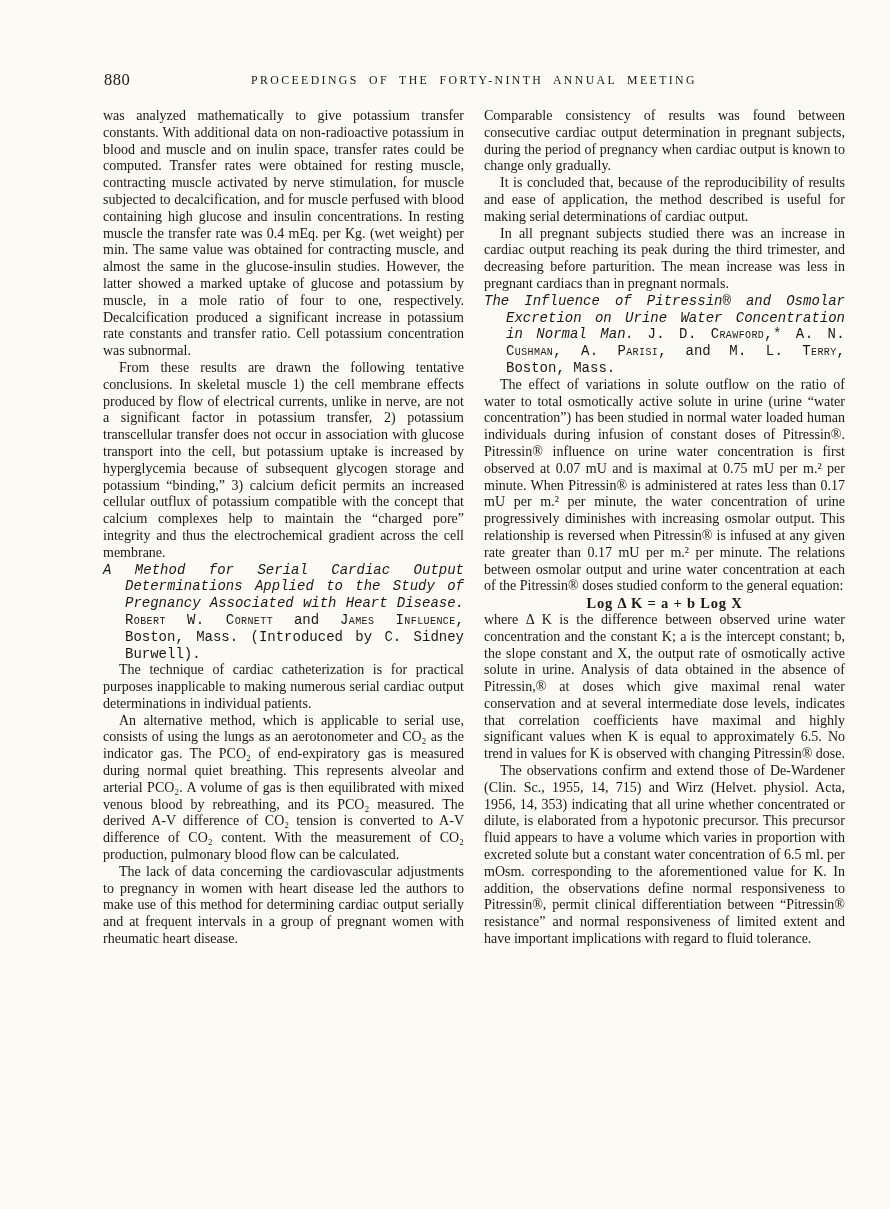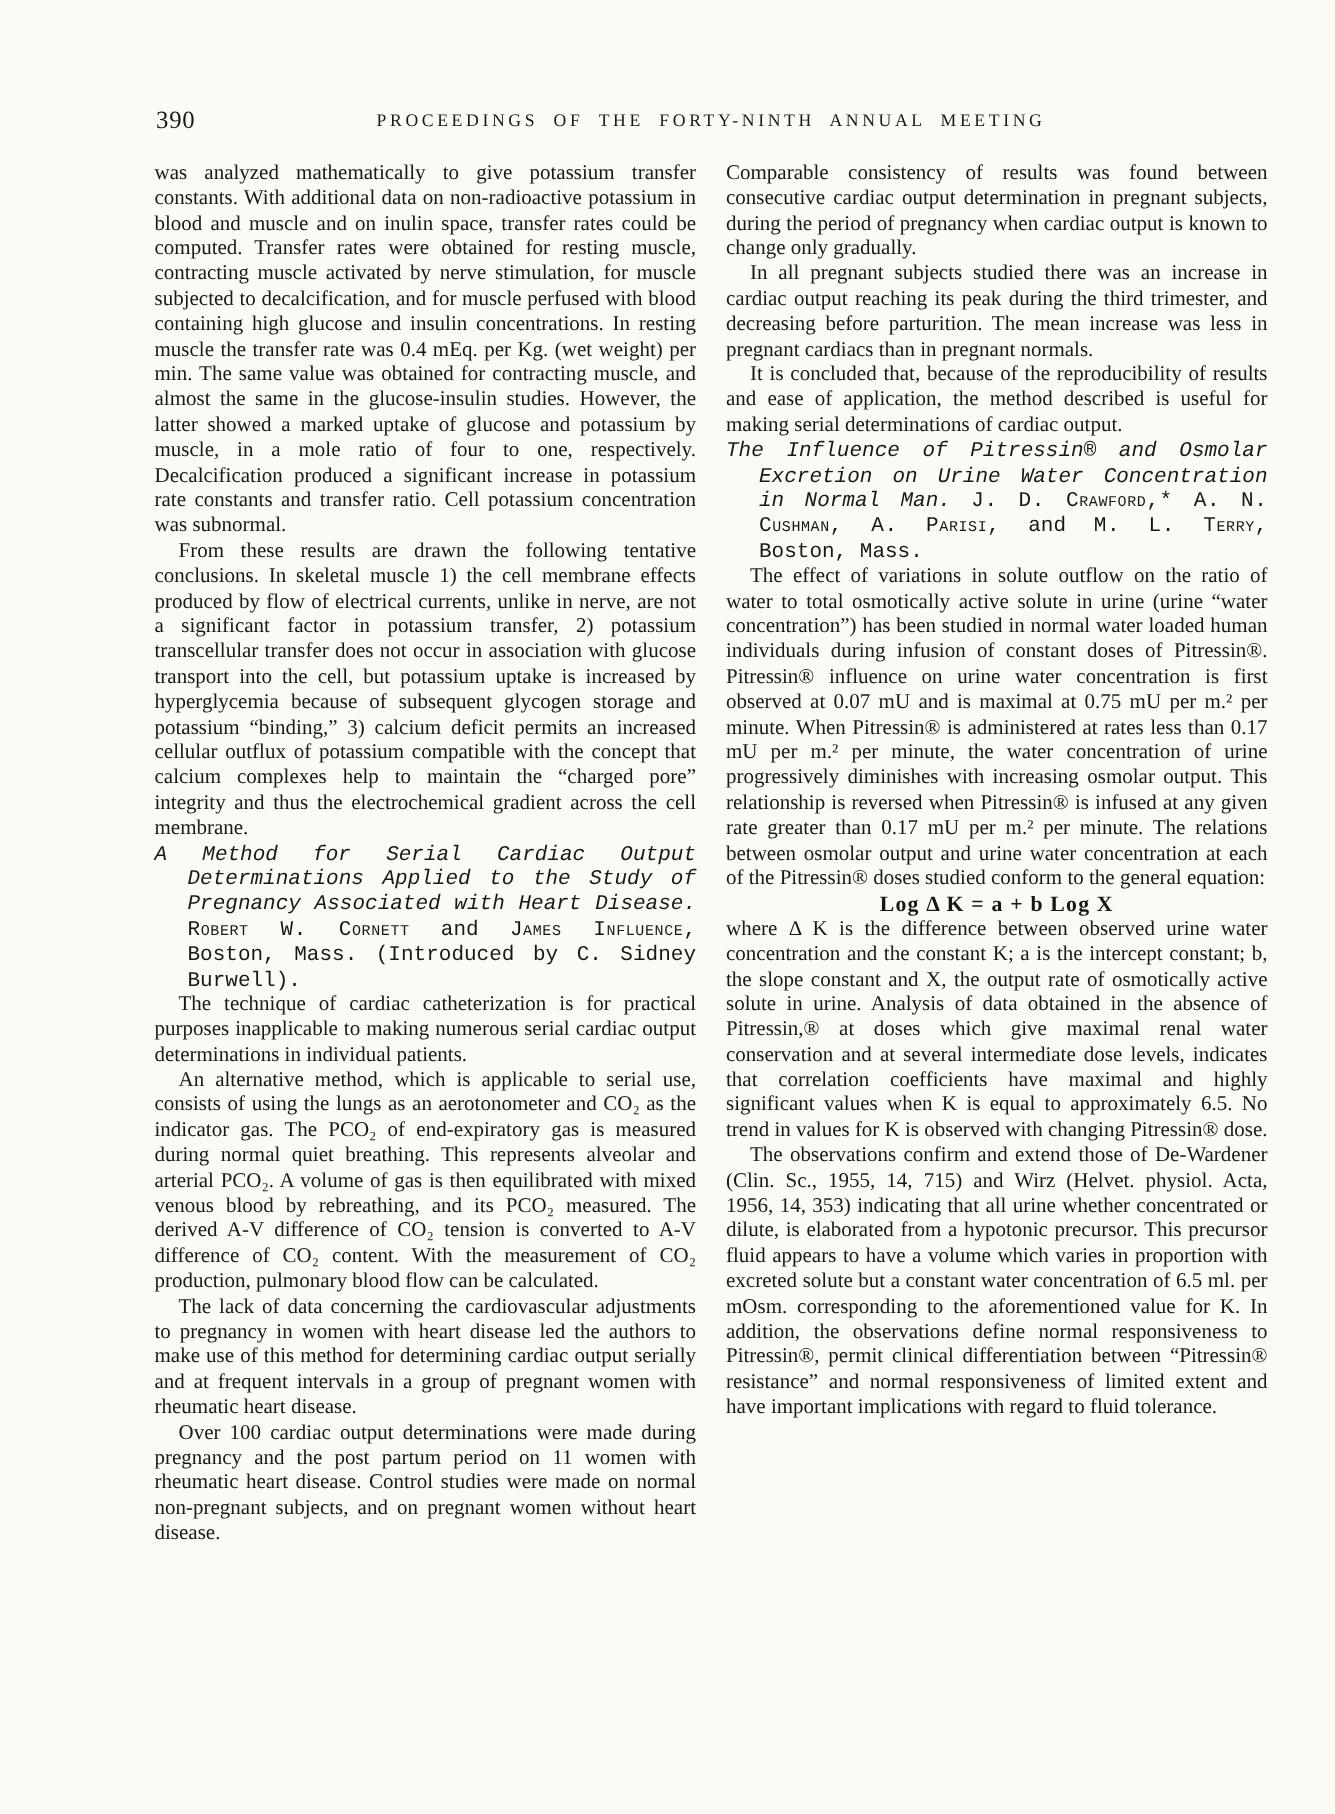--- a/index.html
+++ b/index.html
@@ -24,42 +24,41 @@
   .it { font-style:italic; }
   .sc { font-variant:small-caps; letter-spacing:0.4px; }
   .equation { text-align:center; text-indent:0; margin:15px 0 17px 0; letter-spacing:0.8px; font-size:14.5px;font-weight:bold; }
 </style>
 </head>
 <body>
 
 <div class="content">
 
   <div class="pageheader">
-    <span class="page-num">390</span>
+    <span class="page-num">880</span>
     <span class="running">PROCEEDINGS OF THE FORTY-NINTH ANNUAL MEETING</span>
   </div>
 
   <div class="columns">
 
     <div class="col">
       <p>was analyzed mathematically to give potassium transfer constants.  With additional data on non-radioactive potassium in blood and muscle and on inulin space, transfer rates could be computed.  Transfer rates were obtained for resting muscle, contracting muscle activated by nerve stimulation, for muscle subjected to decalcification, and for muscle perfused with blood containing high glucose and insulin concentrations.  In resting muscle the transfer rate was 0.4 mEq. per Kg. (wet weight) per min.  The same value was obtained for contracting muscle, and almost the same in the glucose-insulin studies.  However, the latter showed a marked uptake of glucose and potassium by muscle, in a mole ratio of four to one, respectively.  Decalcification produced a significant increase in potassium rate constants and transfer ratio.  Cell potassium concentration was subnormal.</p>
       <p class="ind">From these results are drawn the following tentative conclusions. In skeletal muscle 1) the cell membrane effects produced by flow of electrical currents, unlike in nerve, are not a significant factor in potassium transfer, 2) potassium transcellular transfer does not occur in association with glucose transport into the cell, but potassium uptake is increased by hyperglycemia because of subsequent glycogen storage and potassium “binding,” 3) calcium deficit permits an increased cellular outflux of potassium compatible with the concept that calcium complexes help to maintain the “charged pore” integrity and thus the electrochemical gradient across the cell membrane.</p>
 
       <p class="heading"><span class="it">A Method for Serial Cardiac Output Determinations Applied to the Study of Pregnancy Associated with Heart Disease.  </span><span class="sc">Robert W. Cornett</span><span> and </span><span class="sc">James Influence</span><span>, Boston, Mass.  (Introduced by C. Sidney Burwell).</span></p>
 
       <p class="ind">The technique of cardiac catheterization is for practical purposes inapplicable to making numerous serial cardiac output determinations in individual patients.</p>
       <p class="ind">An alternative method, which is applicable to serial use, consists of using the lungs as an aerotonometer and CO₂ as the indicator gas.  The PCO₂ of end-expiratory gas is measured during normal quiet breathing.  This represents alveolar and arterial PCO₂.  A volume of gas is then equilibrated with mixed venous blood by rebreathing, and its PCO₂ measured.  The derived A-V difference of CO₂ tension is converted to A-V difference of CO₂ content.  With the measurement of CO₂ production, pulmonary blood flow can be calculated.</p>
       <p class="ind">The lack of data concerning the cardiovascular adjustments to pregnancy in women with heart disease led the authors to make use of this method for determining cardiac output serially and at frequent intervals in a group of pregnant women with rheumatic heart disease.</p>
-      <p class="ind">Over 100 cardiac output determinations were made during pregnancy and the post partum period on 11 women with rheumatic heart disease.  Control studies were made on normal non-pregnant subjects, and on pregnant women without heart disease.</p>
     </div>
 
     <div class="col">
       <p>Comparable consistency of results was found between consecutive cardiac output determination in pregnant subjects, during the period of pregnancy when cardiac output is known to change only gradually.</p>
+      <p class="ind">It is concluded that, because of the reproducibility of results and ease of application, the method described is useful for making serial determinations of cardiac output.</p>
       <p class="ind">In all pregnant subjects studied there was an increase in cardiac output reaching its peak during the third trimester, and decreasing before parturition.  The mean increase was less in pregnant cardiacs than in pregnant normals.</p>
-      <p class="ind">It is concluded that, because of the reproducibility of results and ease of application, the method described is useful for making serial determinations of cardiac output.</p>
 
       <p class="heading"><span class="it">The Influence of Pitressin® and Osmolar Excretion on Urine Water Concentration in Normal Man.  </span><span class="sc">J. D. Crawford,* A. N. Cushman, A. Parisi,</span><span> and </span><span class="sc">M. L. Terry</span><span>, Boston, Mass.</span></p>
 
       <p class="ind">The effect of variations in solute outflow on the ratio of water to total osmotically active solute in urine (urine “water concentration”) has been studied in normal water loaded human individuals during infusion of constant doses of Pitressin®.  Pitressin® influence on urine water concentration is first observed at 0.07 mU and is maximal at 0.75 mU per m.² per minute.  When Pitressin® is administered at rates less than 0.17 mU per m.² per minute, the water concentration of urine progressively diminishes with increasing osmolar output.  This relationship is reversed when Pitressin® is infused at any given rate greater than 0.17 mU per m.² per minute. The relations between osmolar output and urine water concentration at each of the Pitressin® doses studied conform to the general equation:</p>
       <p class="equation">Log Δ K = a + b Log X</p>
       <p>where Δ K is the difference between observed urine water concentration and the constant K; a is the intercept constant; b, the slope constant and X, the output rate of osmotically active solute in urine.  Analysis of data obtained in the absence of Pitressin,® at doses which give maximal renal water conservation and at several intermediate dose levels, indicates that correlation coefficients have maximal and highly significant values when K is equal to approximately 6.5.  No trend in values for K is observed with changing Pitressin® dose.</p>
       <p class="ind">The observations confirm and extend those of De-Wardener (Clin. Sc., 1955, 14, 715) and Wirz (Helvet. physiol. Acta, 1956, 14, 353) indicating that all urine whether concentrated or dilute, is elaborated from a hypotonic precursor.  This precursor fluid appears to have a volume which varies in proportion with excreted solute but a constant water concentration of 6.5 ml. per mOsm. corresponding to the aforementioned value for K.  In addition, the observations define normal responsiveness to Pitressin®, permit clinical differentiation between “Pitressin® resistance” and normal responsiveness of limited extent and have important implications with regard to fluid tolerance.</p>
     </div>
 
   </div>

